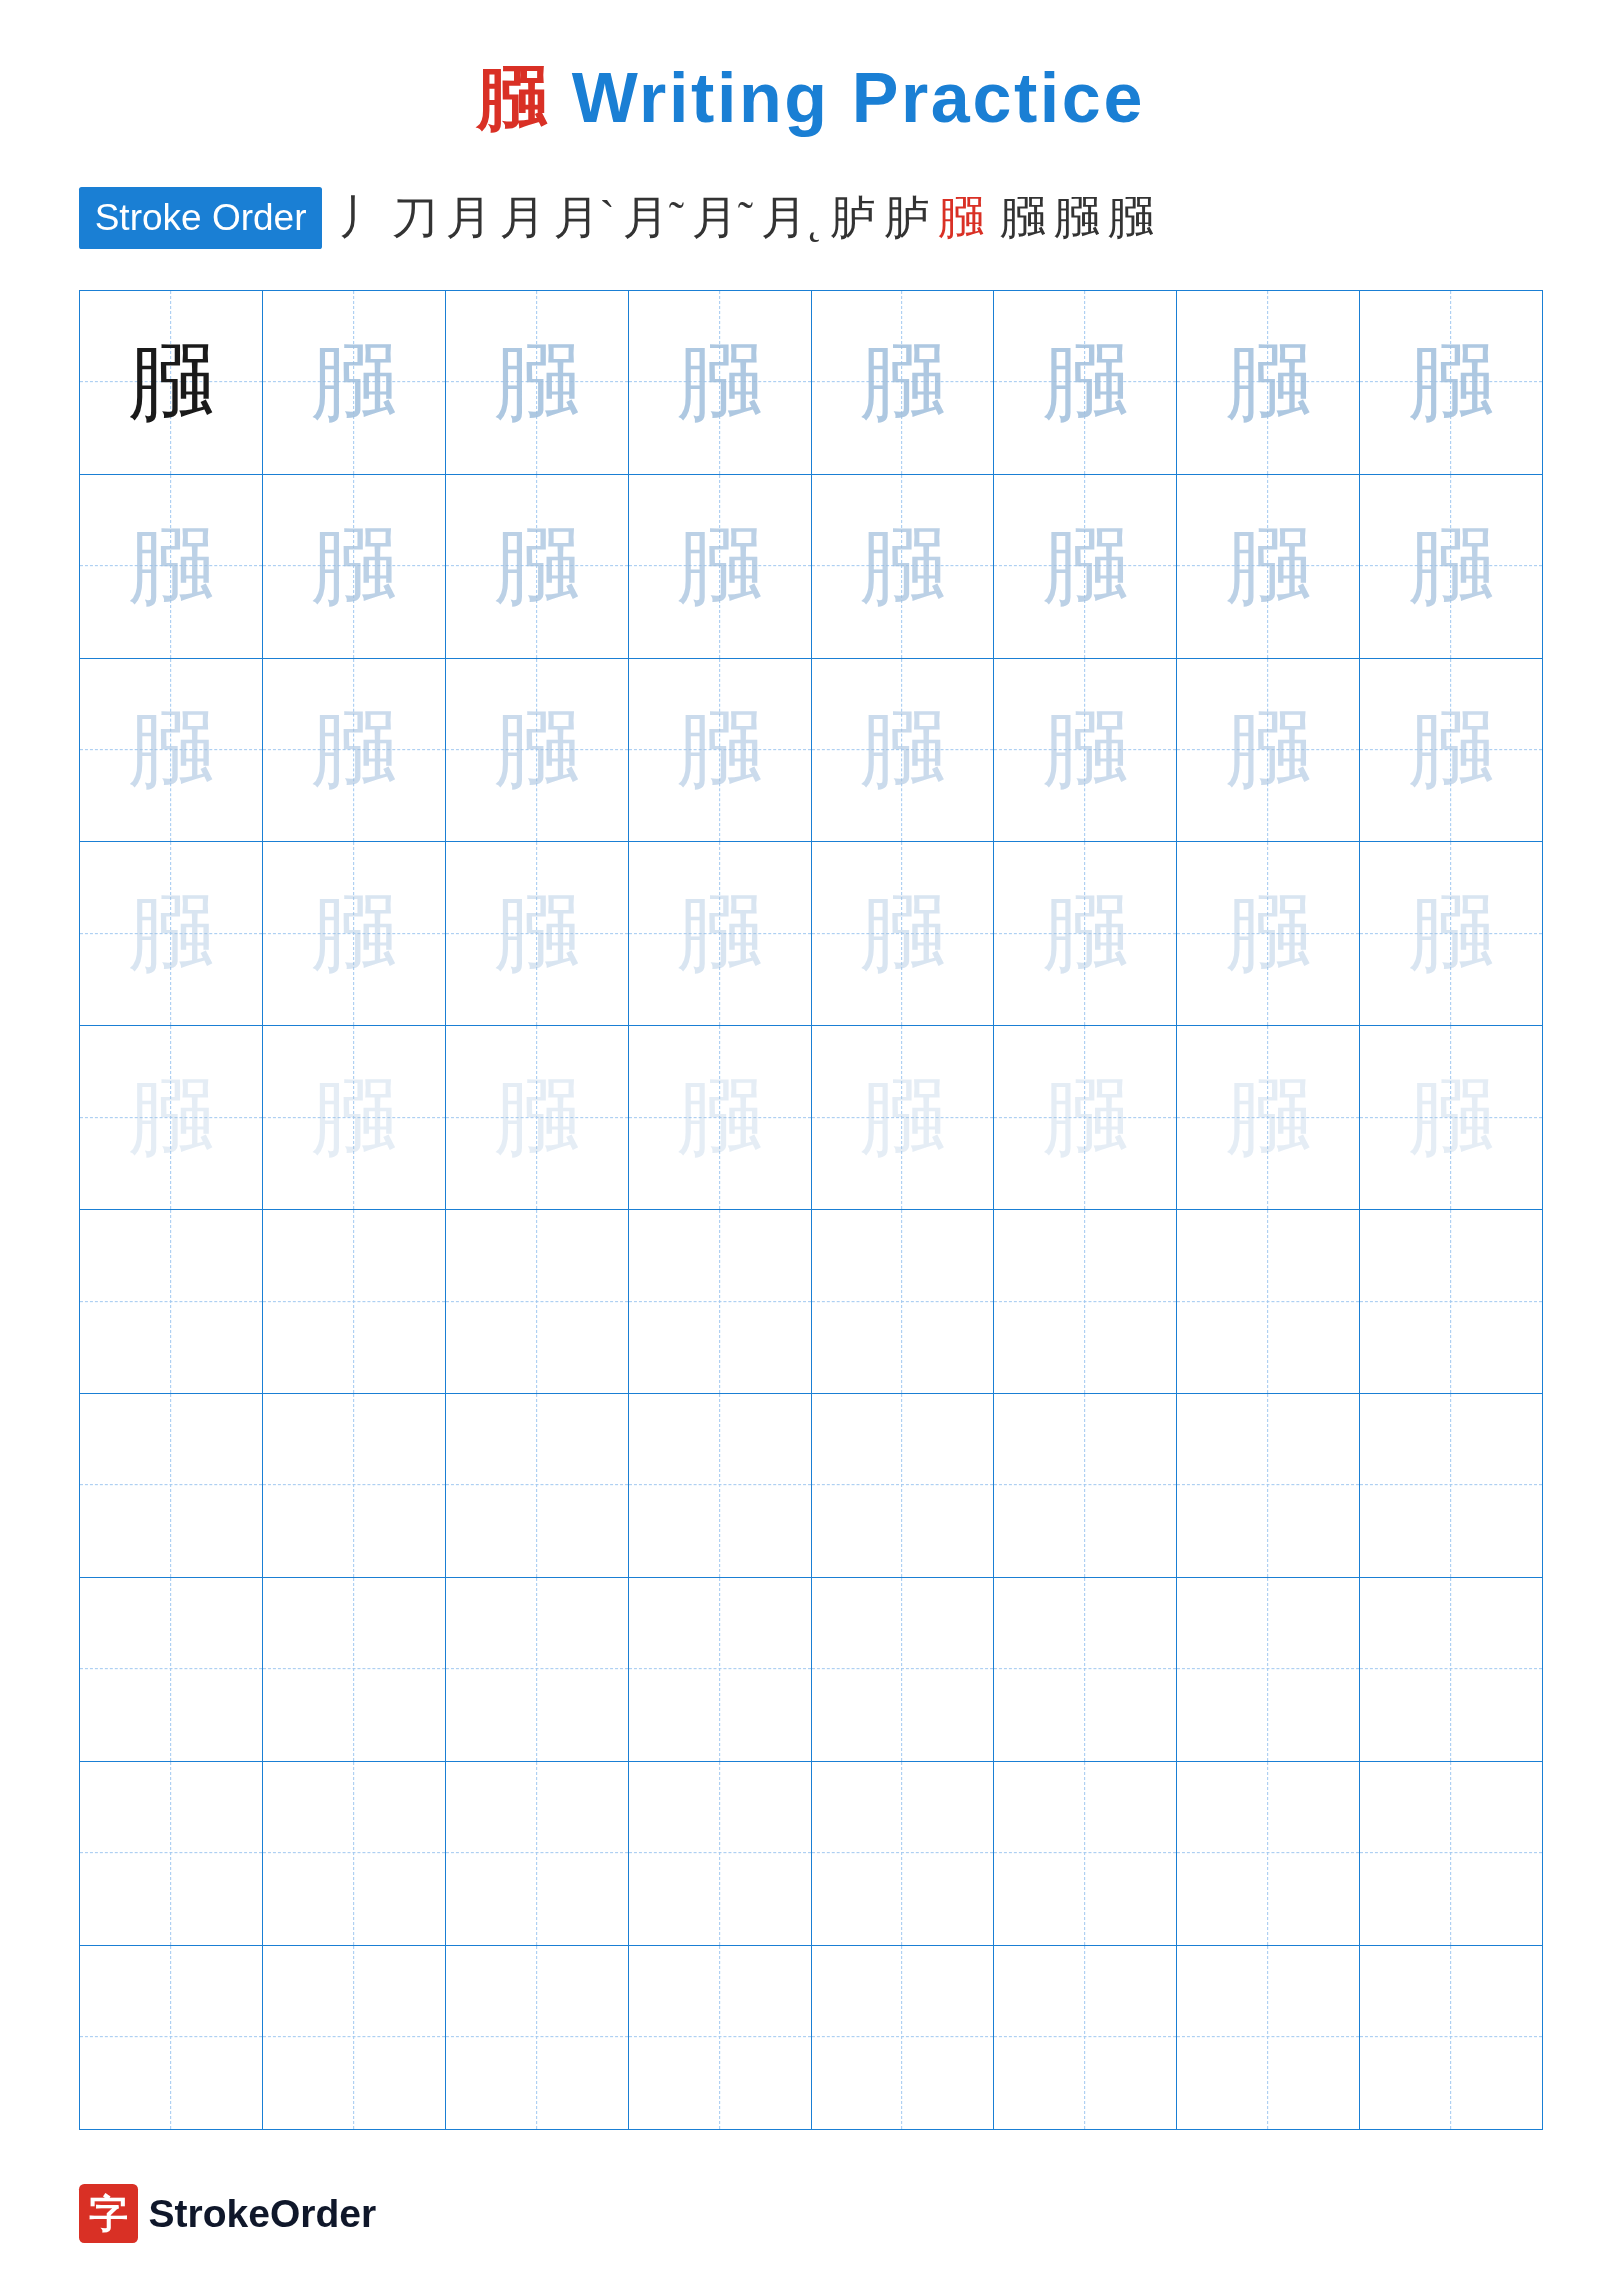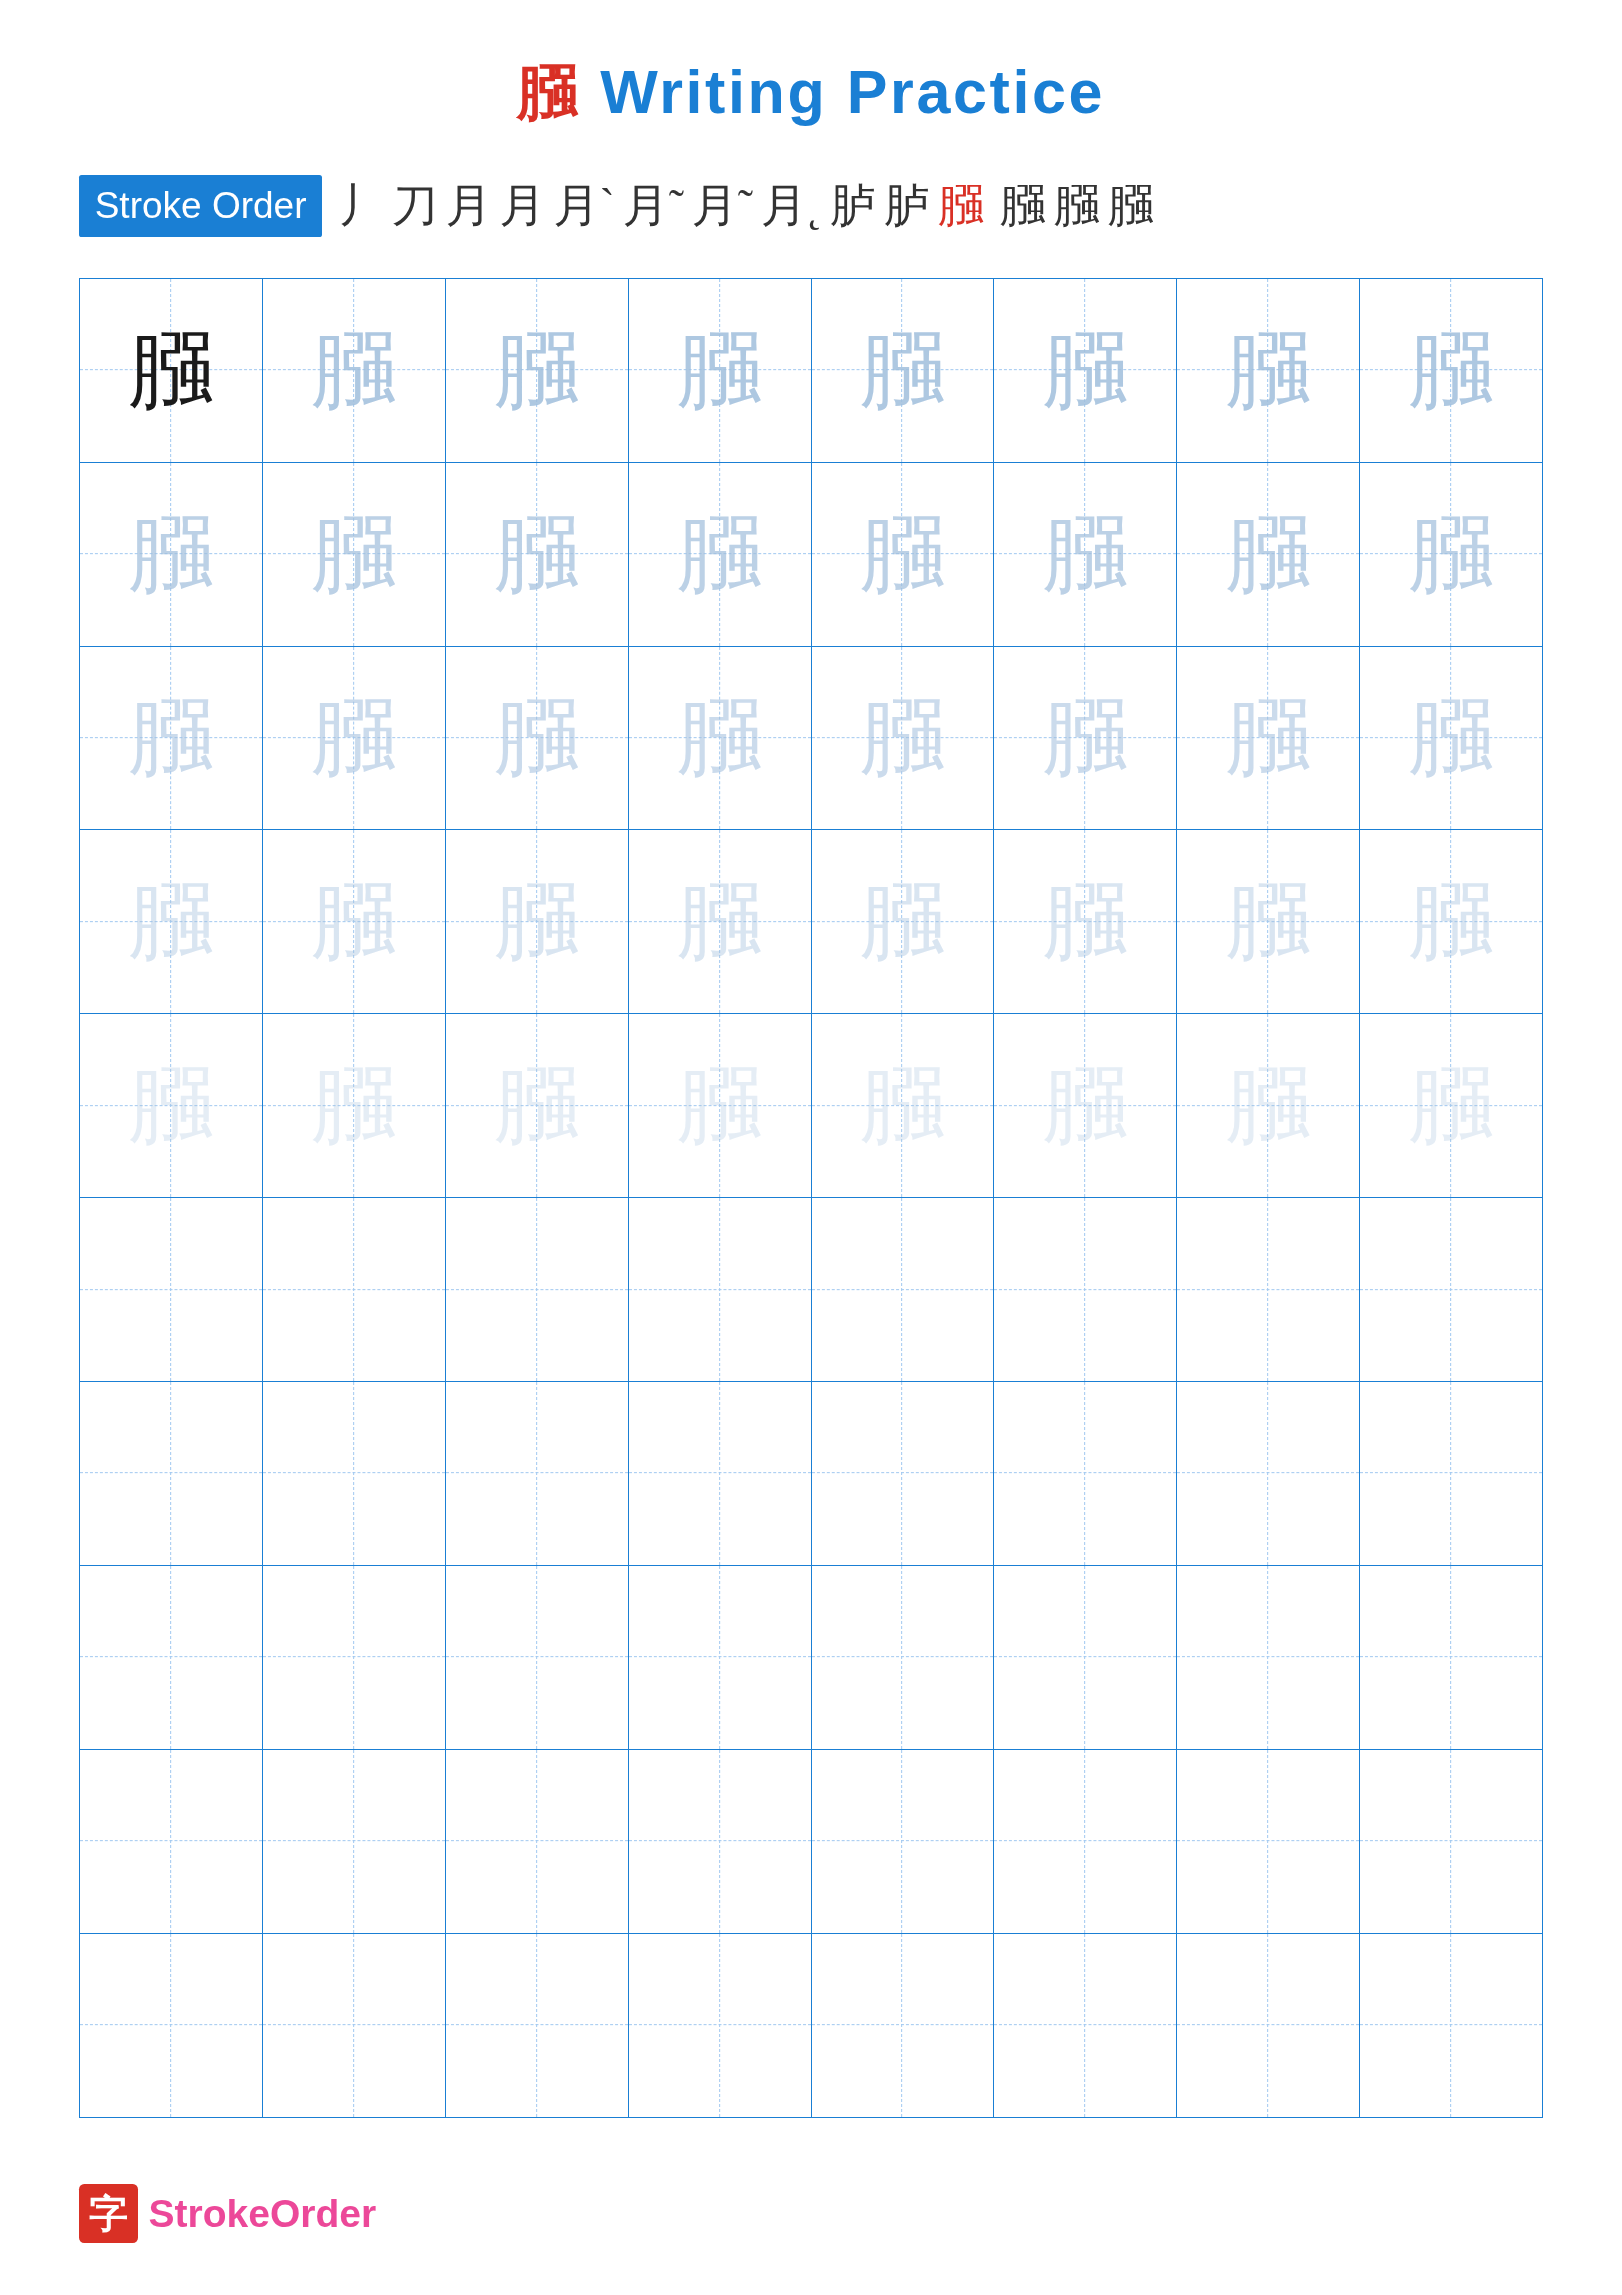--- a/index.html
+++ b/index.html
@@ -14,21 +14,21 @@
     .page {
       width: 1622px;
       min-height: 2295px;
       background: #fff;
       padding: 52px 79px;
       position: relative;
     }
 
     .title {
       text-align: center;
-      font-size: 61px;
+      font-size: 70px;
       font-weight: bold;
       color: #1a7fd4;
       margin-bottom: 39px;
       font-family: Arial, sans-serif;
       letter-spacing: 2.6px;
     }
 
     .title .char {
       color: #d93025;
     }
@@ -180,21 +180,21 @@
       justify-content: center;
       color: white;
       font-size: 39px;
       font-weight: bold;
       font-family: serif;
     }
 
     .footer-logo-text {
       font-size: 39px;
       font-weight: bold;
-      color: #ec4899;
+      color: #0f172a;
       font-family: Arial, sans-serif;
     }
   </style>
 </head>
 <body>
 
 <div class="page">
 
   <div class="title">
     <span class="char">膙</span><span> Writing Practice</span>

